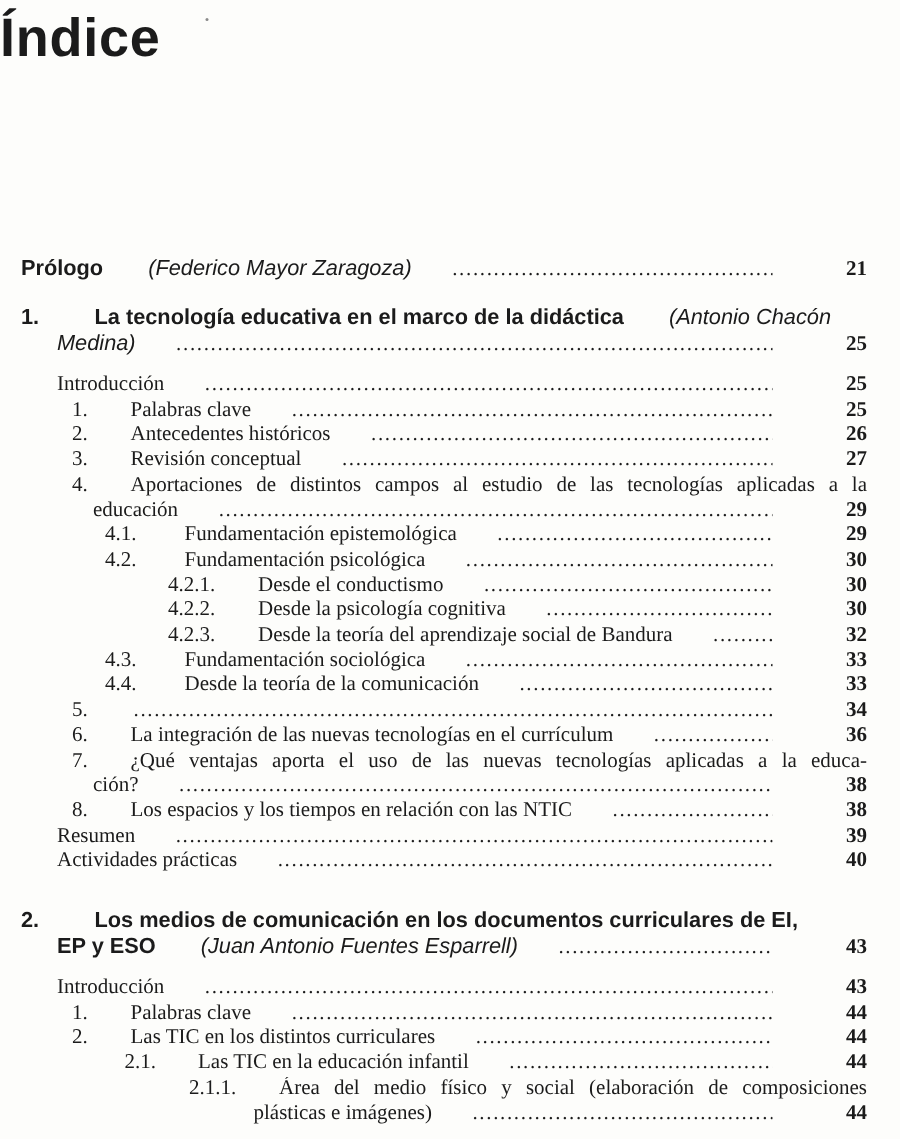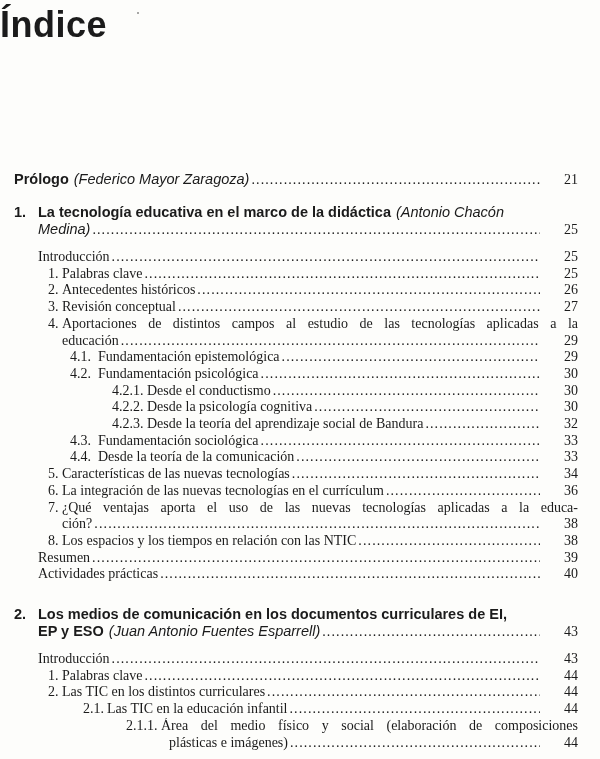--- a/index.html
+++ b/index.html
@@ -29,20 +29,21 @@
     position: absolute;
     left: 14px; top: 171px;
     width: 564px;
     font-size: 14px;
     line-height: 16.7px;
   }
   .row {
     display: flex;
     align-items: baseline;
     overflow: hidden;
+    gap: 25px;
   }
   .row > span { display: block; }
   .num { flex: none; white-space: nowrap; }
   .txt { flex: none; white-space: nowrap; }
   .auth { font-style: italic; font-weight: normal; margin-left: 5px; white-space: nowrap; }
   .it .txt { font-style: italic; font-weight: normal; }
 
   
   .dots {
     flex: 1 1 auto;
@@ -55,21 +56,21 @@
     margin-left: 2px;
   }
   .dots::after {
     content: "..................................................................................................................................................................................................";
   }
   .pg {
     flex: none;
     width: 38px;
     text-align: right;
     font-family: "Liberation Serif", serif;
-    font-weight: normal; font-style: normal;
+    font-weight: bold; font-style: normal;
     font-size: 14px;
   }
 
   
   .h {
     font-family: "Liberation Sans", sans-serif;
     font-weight: bold;
     font-size: 14.5px;
     line-height: 17px;
   }
@@ -189,21 +190,20 @@
     <span class="pg">33</span>
   </div>
   <div class="row l2">
     <span class="num">4.4.</span>
     <span class="txt">Desde la teoría de la comunicación</span>
     <span class="dots"></span>
     <span class="pg">33</span>
   </div>
   <div class="row l1">
     <span class="num">5.</span>
-    <span class="txt">Características de las nuevas tecnologías</span>
     <span class="dots"></span>
     <span class="pg">34</span>
   </div>
   <div class="row l1">
     <span class="num">6.</span>
     <span class="txt">La integración de las nuevas tecnologías en el currículum</span>
     <span class="dots"></span>
     <span class="pg">36</span>
   </div>
   <div class="row l1 fill">

